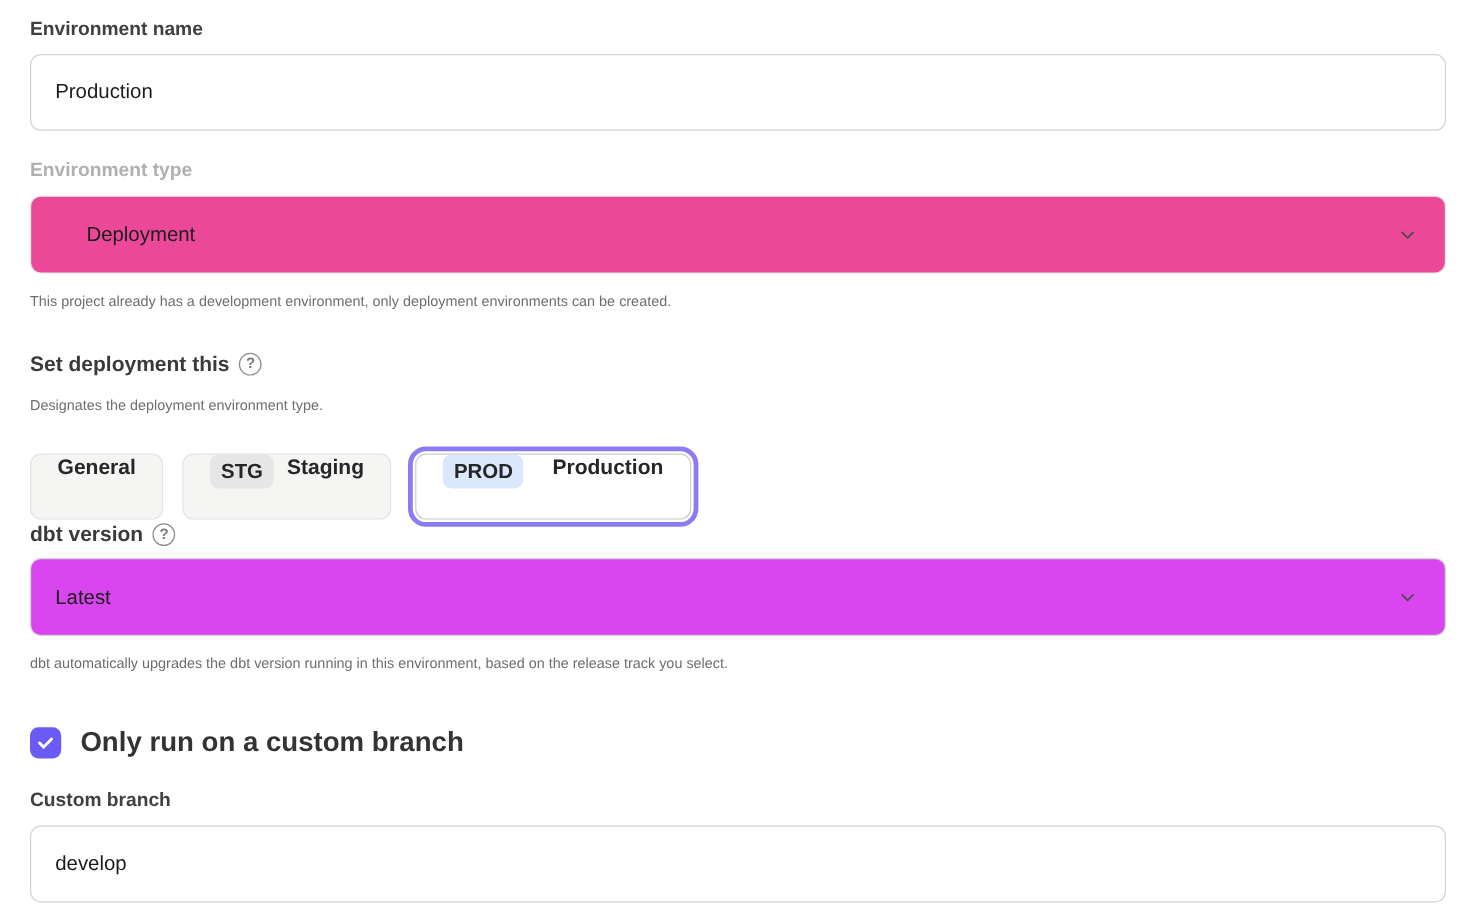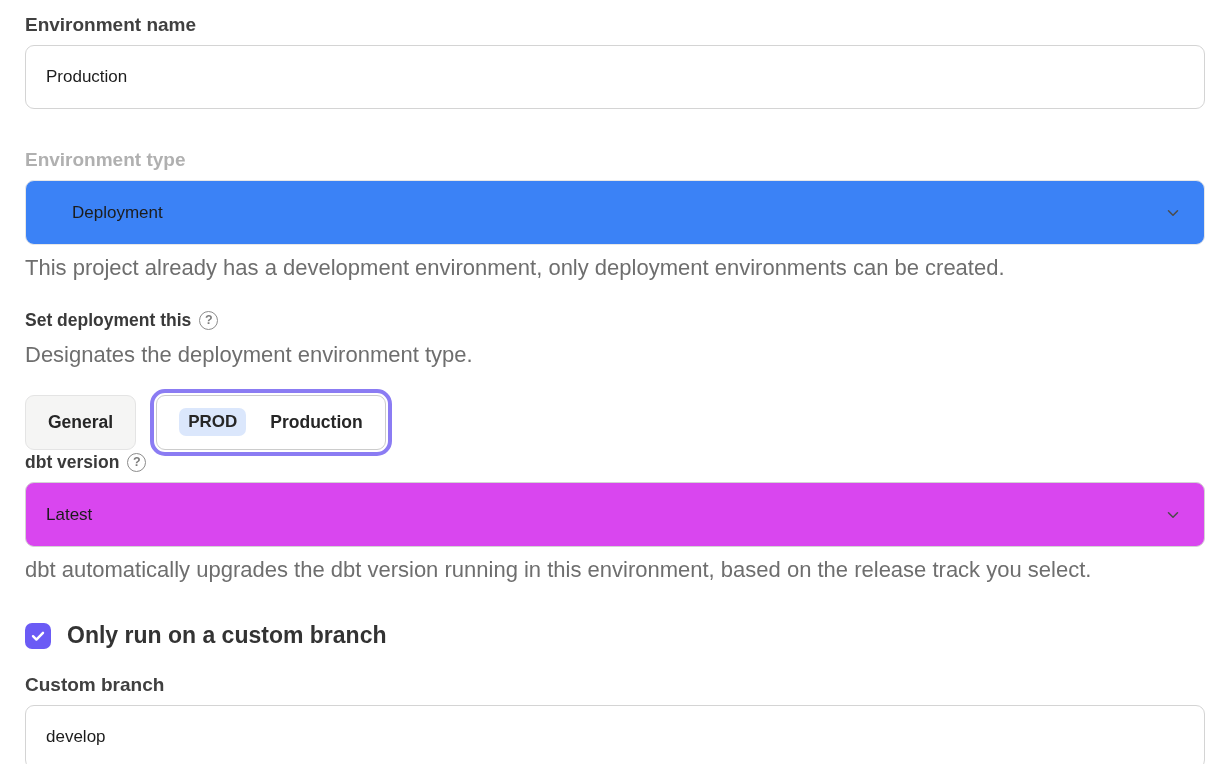--- a/index.html
+++ b/index.html
@@ -9,21 +9,21 @@
     height: 764px;
     font-family: "Liberation Sans", "DejaVu Sans", sans-serif;
     color: #2e2e2e;
     overflow: hidden;
   }
   .page {
     padding: 14px 25px 0 25px;
     width: 1228px;
   }
   .field-label {
-    font-size: 19px;
+    font-size: 16px;
     font-weight: 600;
     color: #404040;
     line-height: 22px;
     margin-bottom: 9px;
   }
   .field-label.disabled { color: #b0b0b0; }
   .text-input {
     width: 1180px;
     height: 64px;
     border: 1px solid #d4d4d4;
@@ -42,31 +42,31 @@
     border-radius: 9px;
     display: flex;
     align-items: center;
     justify-content: space-between;
     padding: 0 22px 0 20px;
     font-size: 17px;
     color: #1c1c1c;
     cursor: pointer;
   }
   .select-box.disabled {
-    background: #3b82f6;
+    background: #ec4899;
     border: 1px solid #e7e7e7;
     padding-left: 46px;
   }
   .select-box.enabled {
     background: #d946ef;
     border: 1px solid #d4d4d4;
   }
   .chevron { width: 18px; height: 18px; flex: 0 0 auto; }
   .helper-text {
-    font-size: 22px;
+    font-size: 12px;
     color: #6e6e6e;
     line-height: 22px;
   }
   .section-heading {
     display: flex;
     align-items: center;
     gap: 8px;
     font-size: 17.5px;
     font-weight: 700;
     color: #3a3a3a;
@@ -87,21 +87,21 @@
   .btn-row {
     display: flex;
     align-items: center;
     gap: 16px;
     margin-top: 26px;
     height: 60px;
   }
   .type-btn {
     height: 55px;
     display: inline-flex;
-    align-items: center;
+    align-items: flex-start;
     gap: 11px;
     background: #f5f5f4;
     border: 1px solid #e4e4e4;
     border-radius: 9px;
     padding: 0 22px;
     font-family: "Liberation Sans", "DejaVu Sans", sans-serif;
     font-size: 17.5px;
     font-weight: 600;
     color: #262626;
     cursor: pointer;
@@ -144,21 +144,21 @@
     flex: 0 0 auto;
   }
   .checkbox svg { width: 16px; height: 16px; }
   .checkbox-label {
     font-size: 23px;
     font-weight: 600;
     color: #333333;
     cursor: pointer;
   }
   
-  .mt-env-type { margin-top: 40px; }
+  .mt-env-type { margin-top: 23px; }
   .mt-helper-sm { margin-top: 12px; }
   .mt-section { margin-top: 31px; }
   .mt-designates { margin-top: 13px; }
   .mt-dbt { }
   .mt-select { margin-top: 9px; }
   .mt-custom-branch { margin-top: 25px; }
 </style>
 </head>
 <body>
 
@@ -179,20 +179,24 @@
   <div class="section-heading mt-section">
     <span>Set deployment this</span>
     <span class="help-icon">?</span>
   </div>
   <div class="helper-text mt-designates">Designates the deployment environment type.</div>
 
   <div class="btn-row">
     <button class="type-btn">
       <span>General</span>
     </button>
+    <button class="type-btn">
+      <span class="badge stg">STG</span>
+      <span>Staging</span>
+    </button>
     <button class="type-btn selected" aria-pressed="true">
       <span class="badge prod">PROD</span>
       <span>Production</span>
     </button>
   </div>
 
   <div class="section-heading mt-dbt">
     <span>dbt version</span>
     <span class="help-icon">?</span>
   </div>

